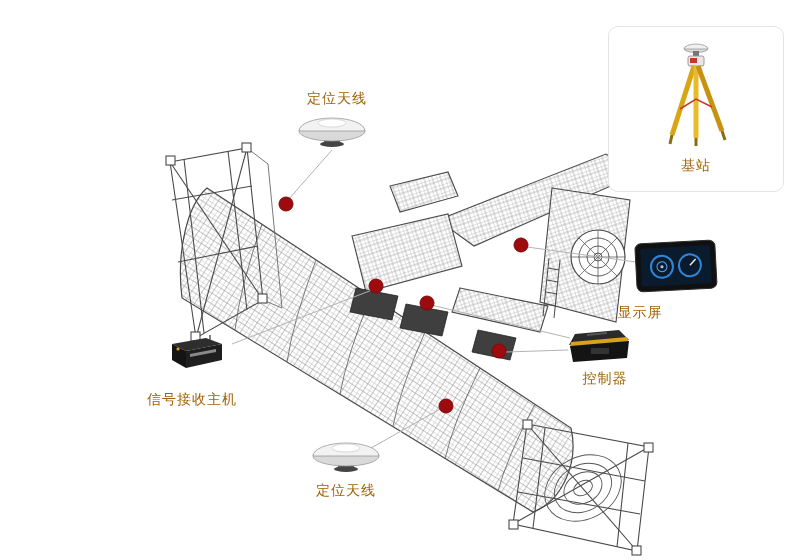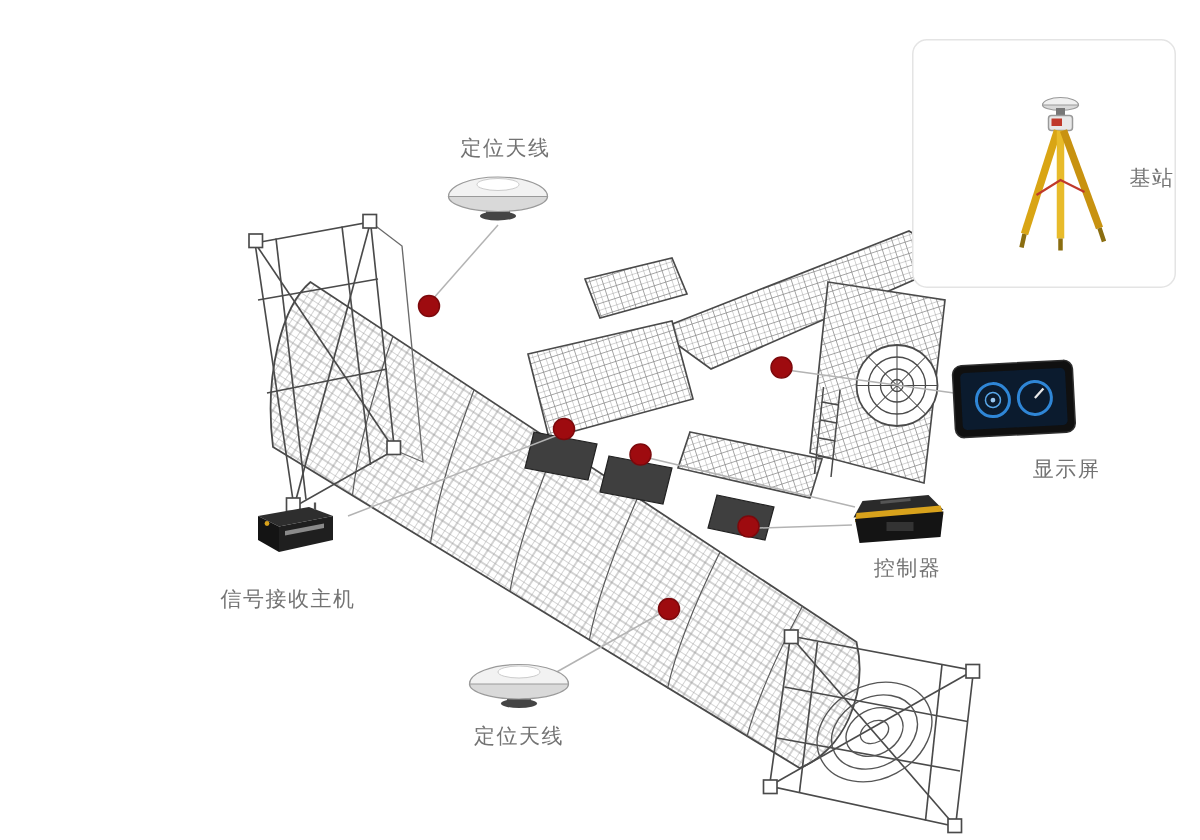--- a/index.html
+++ b/index.html
@@ -3,27 +3,27 @@
 <meta charset="utf-8">
 <style>
   html,body{margin:0;padding:0;background:#fff;}
   .stage{
     position:relative;width:800px;height:560px;background:#fff;overflow:hidden;
     font-family:"Liberation Sans","DejaVu Sans",sans-serif;
   }
   .layer{position:absolute;left:0;top:0;width:800px;height:560px;}
   .lbl{
     position:absolute;transform:translateX(-50%);
-    font-size:14px;color:#737373;letter-spacing:1px;white-space:nowrap;
+    font-size:14px;color:#a16207;letter-spacing:1px;white-space:nowrap;
   }
   .dev{position:absolute;}
   .base-card{
     position:absolute;left:608px;top:26px;width:176px;height:166px;
     border:1px solid #e4e4e4;border-radius:10px;background:#fff;
-    display:flex;flex-direction:row;align-items:center;justify-content:flex-end;
+    display:flex;flex-direction:column;align-items:center;justify-content:flex-start;
     box-sizing:border-box;padding-top:12px;
   }
   .base-card .lbl{position:static;transform:none;margin-top:8px;}
 </style>
 </head>
 <body>
 
 <div class="stage">
 
   <svg class="layer" viewBox="0 0 800 560">
@@ -151,21 +151,21 @@
 
   <svg class="dev" style="left:634px;top:240px;transform:rotate(-3deg)" width="84" height="54" viewBox="0 0 84 54">
     <rect x="2" y="2" width="80" height="48" rx="6" fill="#101010" stroke="#2e2e2e"></rect>
     <rect x="7" y="7" width="70" height="38" rx="3" fill="#0b1b2e"></rect>
     <circle cx="28" cy="26" r="11" fill="none" stroke="#2f86d6" stroke-width="2"></circle>
     <circle cx="28" cy="26" r="5" fill="none" stroke="#58a6e8" stroke-width="1"></circle>
     <circle cx="28" cy="26" r="1.6" fill="#9cc8f0"></circle>
     <circle cx="56" cy="26" r="11" fill="none" stroke="#2f86d6" stroke-width="2"></circle>
     <path d="M56,26 L62,20" stroke="#e8e8e8" stroke-width="1.5"></path>
   </svg>
-  <div class="lbl" style="left:711px;top:304px">显示屏</div>
+  <div class="lbl" style="left:640px;top:304px">显示屏</div>
 
   <svg class="dev" style="left:561px;top:326px" width="72" height="40" viewBox="0 0 72 40">
     <path d="M14,8 L58,4 L68,14 L8,19 Z" fill="#2a2a2a"></path>
     <path d="M10,16 L66,11 L68,17 L9,22 Z" fill="#d8a21c"></path>
     <path d="M9,20 L68,15 L66,32 L12,36 Z" fill="#141414"></path>
     <rect x="30" y="22" width="18" height="6" fill="#333"></rect>
     <path d="M26,9 L46,7" stroke="#555" stroke-width="2"></path>
   </svg>
   <div class="lbl" style="left:605px;top:370px">控制器</div>
 

